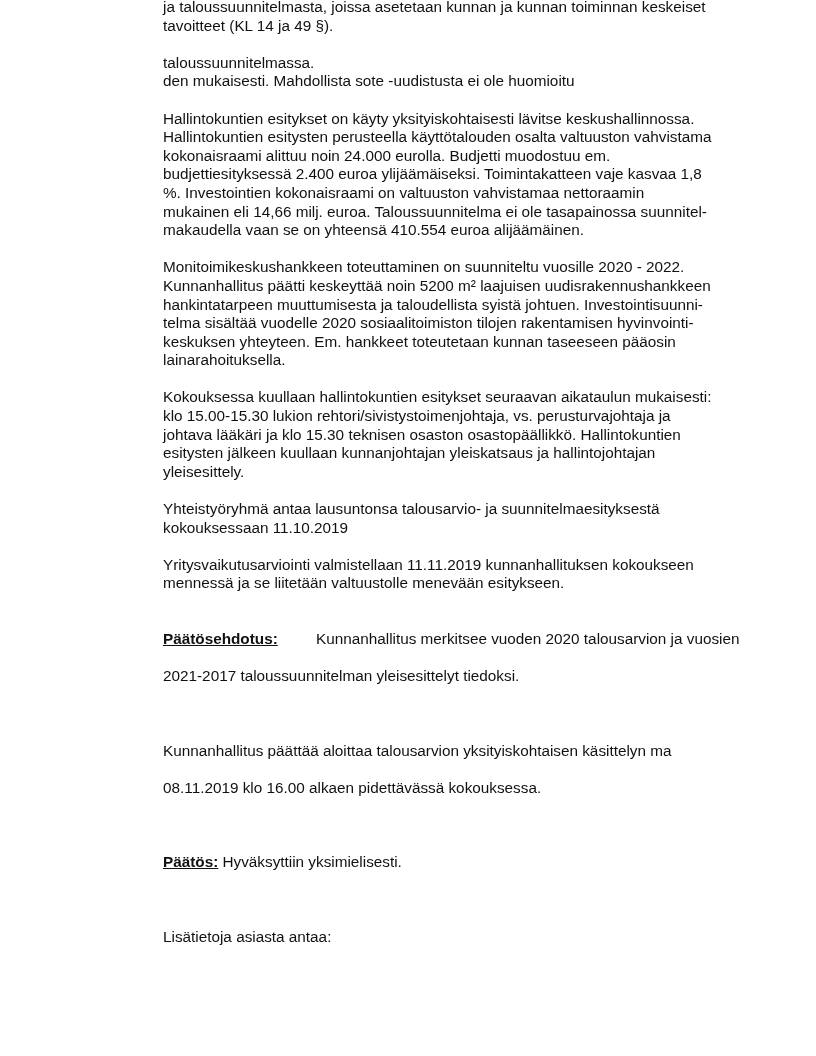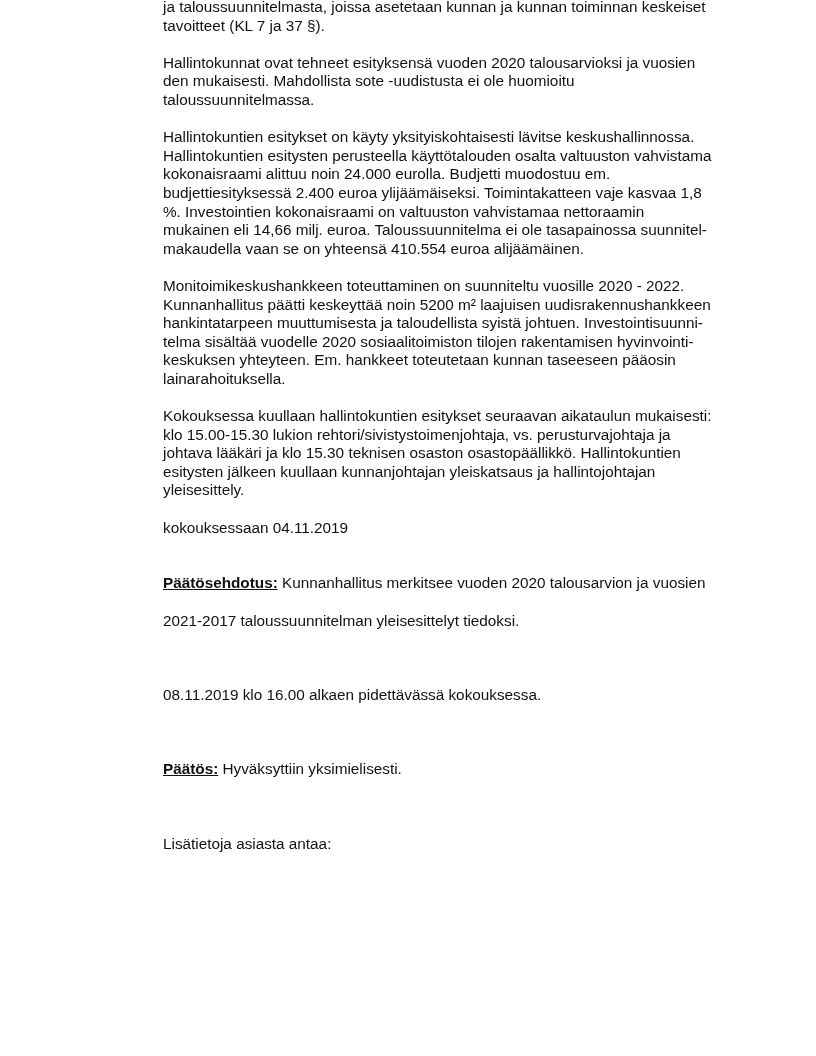--- a/index.html
+++ b/index.html
@@ -11,35 +11,36 @@
   }
   .para { margin: 0 0 18.6px 0; white-space: pre-line; }
   .label { font-weight: bold; text-decoration: underline; }
   .line { display: block; white-space: nowrap; }
 </style>
 </head>
 <body>
 
 <div class="page">
   <div id="paras">
-      <p class="para"><span class="line">ja taloussuunnitelmasta, joissa asetetaan kunnan ja kunnan toiminnan keskeiset</span><span class="line">tavoitteet (KL 7 ja 37 §).</span></p>
-      <p class="para"><span class="line">Hallintokunnat ovat tehneet esityksensä vuoden 2020 talousarvioksi ja vuosien</span><span class="line">den mukaisesti. Mahdollista sote -uudistusta ei ole huomioitu</span><span class="line">taloussuunnitelmassa.</span></p>
+      <p class="para"><span class="line">ja taloussuunnitelmasta, joissa asetetaan kunnan ja kunnan toiminnan keskeiset</span><span class="line">tavoitteet (KL 14 ja 49 §).</span></p>
+      <p class="para"><span class="line">taloussuunnitelmassa.</span><span class="line">den mukaisesti. Mahdollista sote -uudistusta ei ole huomioitu</span></p>
       <p class="para"><span class="line">Hallintokuntien esitykset on käyty yksityiskohtaisesti lävitse keskushallinnossa.</span><span class="line">Hallintokuntien esitysten perusteella käyttötalouden osalta valtuuston vahvistama</span><span class="line">kokonaisraami alittuu noin 24.000 eurolla. Budjetti muodostuu em.</span><span class="line">budjettiesityksessä 2.400 euroa ylijäämäiseksi. Toimintakatteen vaje kasvaa 1,8</span><span class="line">%. Investointien kokonaisraami on valtuuston vahvistamaa nettoraamin</span><span class="line">mukainen eli 14,66 milj. euroa. Taloussuunnitelma ei ole tasapainossa suunnitel-</span><span class="line">makaudella vaan se on yhteensä 410.554 euroa alijäämäinen.</span></p>
       <p class="para"><span class="line">Monitoimikeskushankkeen toteuttaminen on suunniteltu vuosille 2020 - 2022.</span><span class="line">Kunnanhallitus päätti keskeyttää noin 5200 m² laajuisen uudisrakennushankkeen</span><span class="line">hankintatarpeen muuttumisesta ja taloudellista syistä johtuen. Investointisuunni-</span><span class="line">telma sisältää vuodelle 2020 sosiaalitoimiston tilojen rakentamisen hyvinvointi-</span><span class="line">keskuksen yhteyteen. Em. hankkeet toteutetaan kunnan taseeseen pääosin</span><span class="line">lainarahoituksella.</span></p>
       <p class="para"><span class="line">Kokouksessa kuullaan hallintokuntien esitykset seuraavan aikataulun mukaisesti:</span><span class="line">klo 15.00-15.30 lukion rehtori/sivistystoimenjohtaja, vs. perusturvajohtaja ja</span><span class="line">johtava lääkäri ja klo 15.30 teknisen osaston osastopäällikkö. Hallintokuntien</span><span class="line">esitysten jälkeen kuullaan kunnanjohtajan yleiskatsaus ja hallintojohtajan</span><span class="line">yleisesittely.</span></p>
-      <p class="para"><span class="line">kokouksessaan 04.11.2019</span></p>
-      <p class="para"></p>
+      <p class="para"><span class="line">Yhteistyöryhmä antaa lausuntonsa talousarvio- ja suunnitelmaesityksestä</span><span class="line">kokouksessaan 11.10.2019</span></p>
+      <p class="para"><span class="line">Yritysvaikutusarviointi valmistellaan 11.11.2019 kunnanhallituksen kokoukseen</span><span class="line">mennessä ja se liitetään valtuustolle menevään esitykseen.</span></p>
     </div>
 
   <p class="para">
-    <span class="line"><span class="label" style="white-space: pre; text-align: center;">Päätösehdotus:</span><span style="white-space: pre;"> Kunnanhallitus merkitsee vuoden 2020 talousarvion ja vuosien</span></span>
+    <span class="line"><span class="label" style="white-space: pre; text-align: center;">Päätösehdotus:</span><span style="white-space: pre; margin-left: 34px;"> Kunnanhallitus merkitsee vuoden 2020 talousarvion ja vuosien</span></span>
     <span class="line">2021-2017 taloussuunnitelman yleisesittelyt tiedoksi.</span>
   </p>
 
   <p class="para">
+    <span class="line">Kunnanhallitus päättää aloittaa talousarvion yksityiskohtaisen käsittelyn ma</span>
     <span class="line">08.11.2019 klo 16.00 alkaen pidettävässä kokouksessa.</span>
   </p>
 
   <p class="para">
     <span class="line"><span class="label" style="white-space: pre;">Päätös:</span><span style="white-space: pre;"> Hyväksyttiin yksimielisesti.</span></span>
   </p>
 
   <p class="para">
     <span class="line">Lisätietoja asiasta antaa:</span>
     

